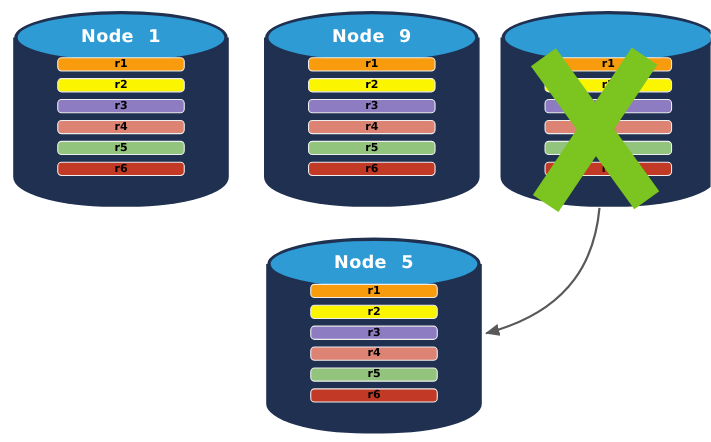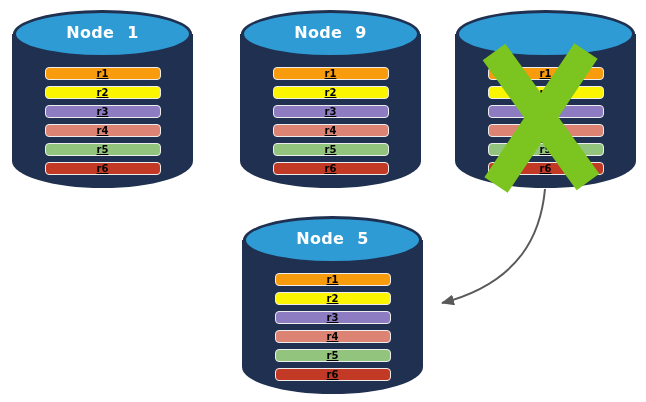--- a/index.html
+++ b/index.html
@@ -19,21 +19,21 @@
   }
   .canvas {
     position: relative;
     width: 646px;
     height: 402px;
     background: var(--bg);
     overflow: hidden;
   }
   .cyl {
     position: absolute;
-    width: 181px;
+    width: 196px;
     height: 178px;
   }
   .pos-n1 { left: 12px;  top: 10px; }
   .pos-n2 { left: 240px; top: 10px; }
   .pos-n3 { left: 455px; top: 10px; }
   .pos-n4 { left: 242px; top: 216px; }
   .cyl-body {
     position: absolute;
     left: 0; right: 0;
     top: 24px; bottom: 0;
@@ -56,25 +56,24 @@
     line-height: 46px;
     text-align: center;
     color: var(--title-color);
     font-size: 16px;
     font-weight: bold;
     word-spacing: 0.45em;
     letter-spacing: 0.02em;
   }
   .rows {
     position: absolute;
-    top: 57px;
+    top: 42px;
     left: 50%;
     transform: translateX(-50%);
     width: 116px;
-    text-decoration: underline;
   }
   .bar {
     height: 13px;
     margin-bottom: 6px;
     box-sizing: border-box;
     border: 1px solid var(--bar-border);
     border-radius: 4px;
     text-align: center;
     font-size: 10px;
     font-weight: bold;

